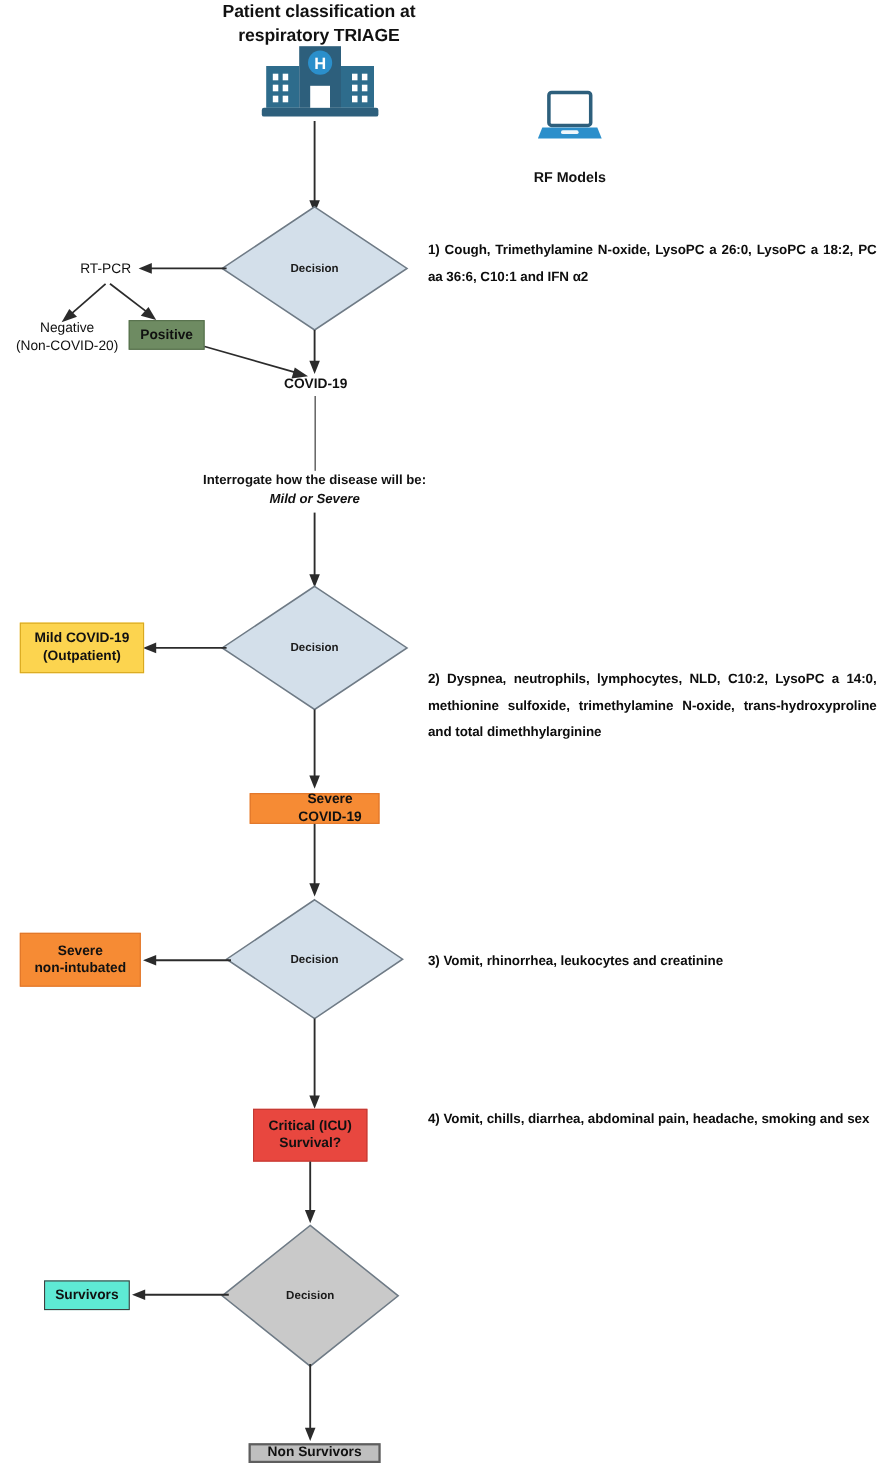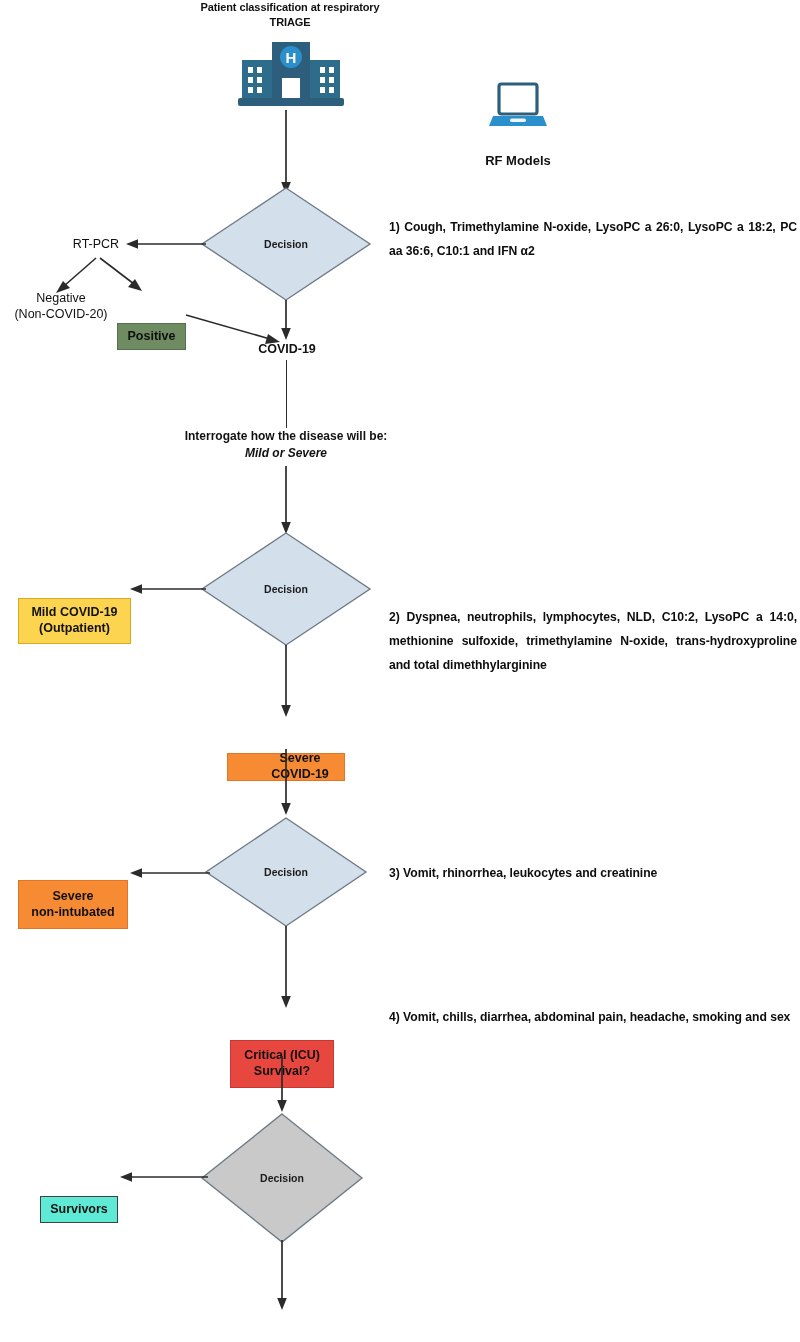--- a/index.html
+++ b/index.html
@@ -15,21 +15,21 @@
     position: relative;
     width: 800px;
     height: 1342px;
     background: #ffffff;
     overflow: hidden;
   }
   .abs { position: absolute; }
 
   
   .title-text {
-    font-size: 11px;
+    font-size: 16px;
     font-weight: bold;
     color: #111111;
     text-align: center;
     line-height: 1.35;
     letter-spacing: -0.1px;
   }
   .plain-label {
     font-size: 12.5px;
     color: #111111;
     text-align: center;
@@ -66,21 +66,20 @@
   .boxnode {
     display: flex;
     align-items: center;
     justify-content: center;
     text-align: center;
     font-weight: bold;
     font-size: 12.5px;
     color: #111111;
     line-height: 1.25;
     box-sizing: border-box;
-    margin-top: 32px;
   }
   .box-positive {
     background: #6e8b62;
     border: 1px solid #55704c;
     color: #101010;
   }
   .box-mild {
     background: #fcd44f;
     border: 1px solid #d9a920;
   }

